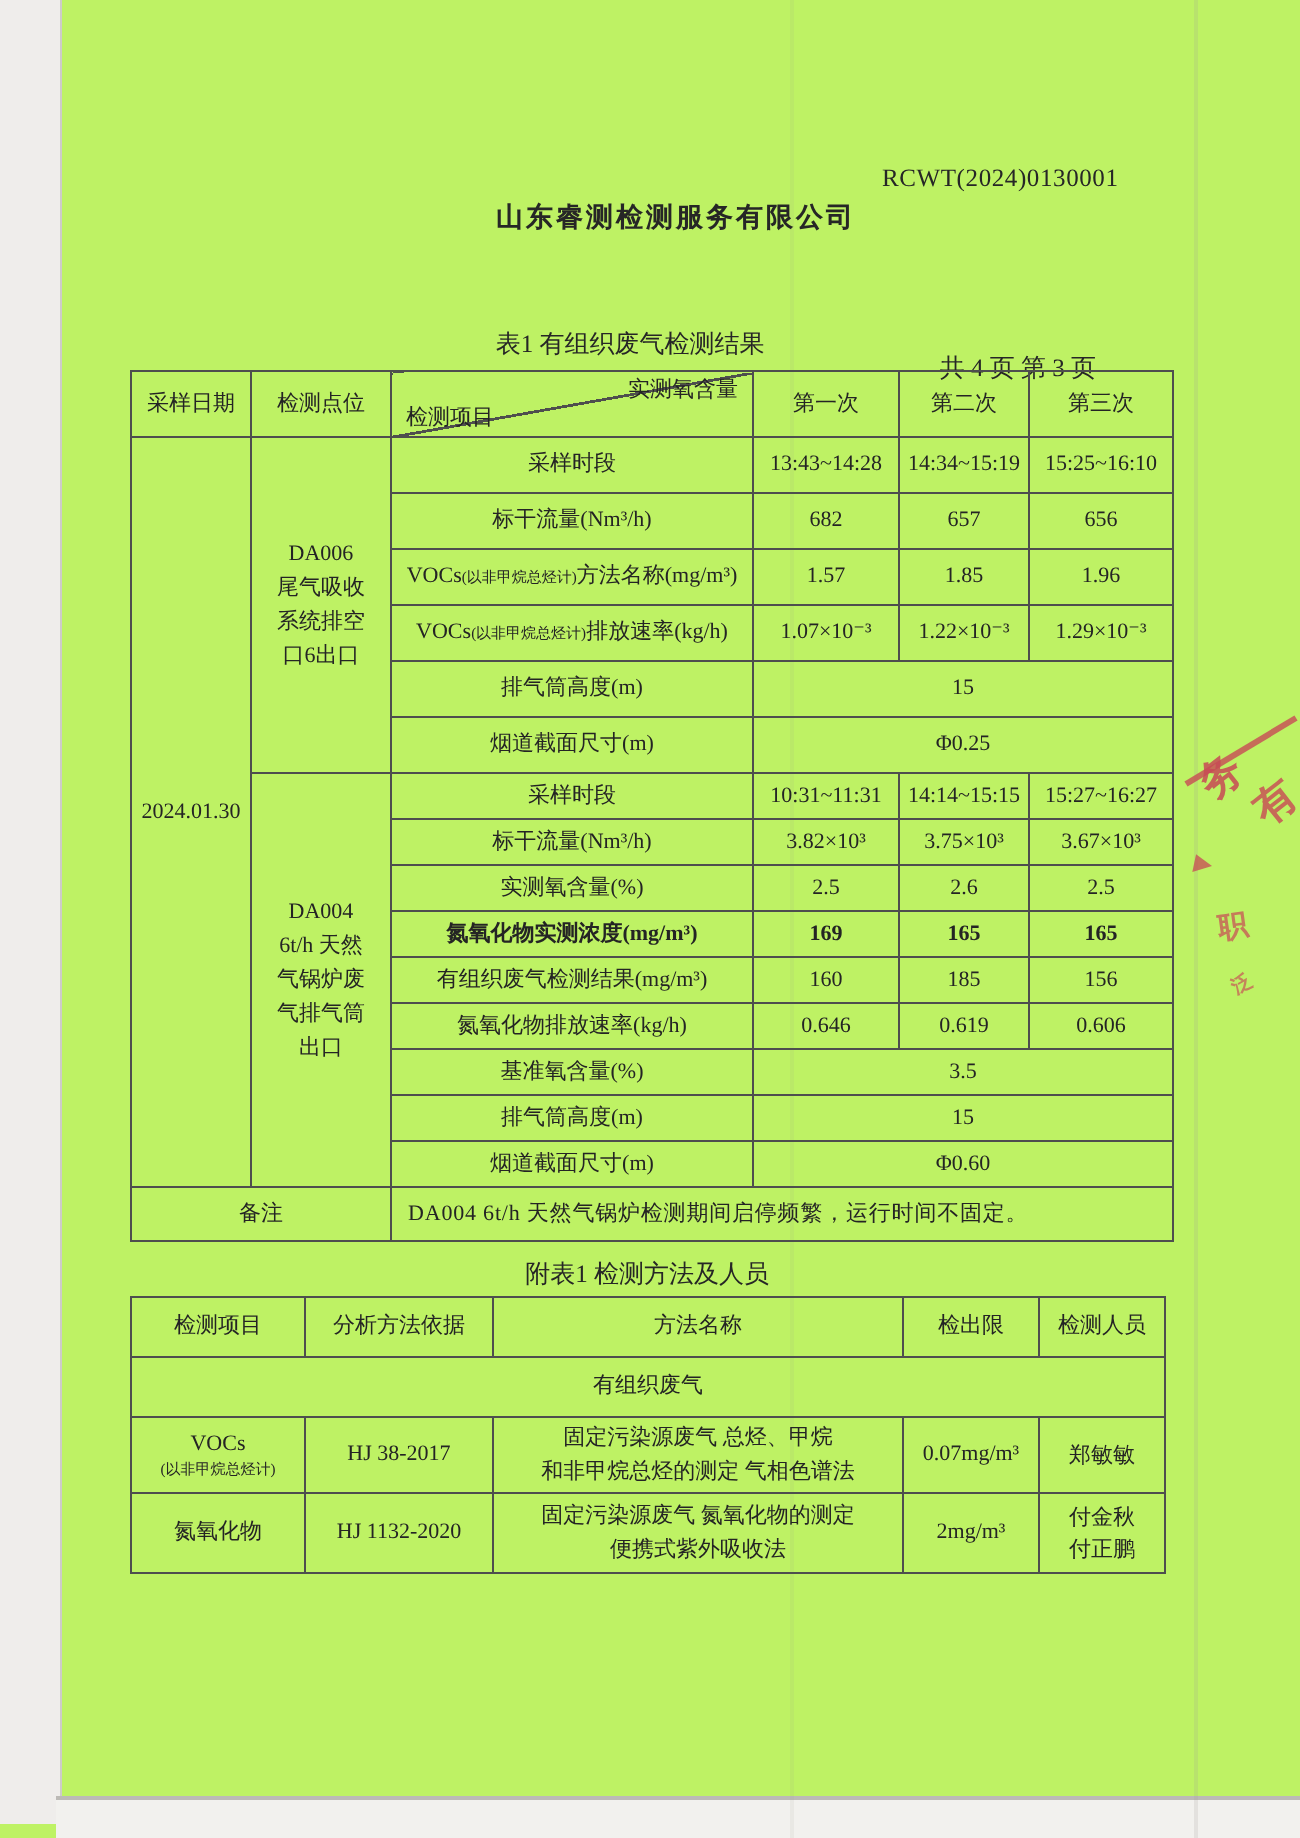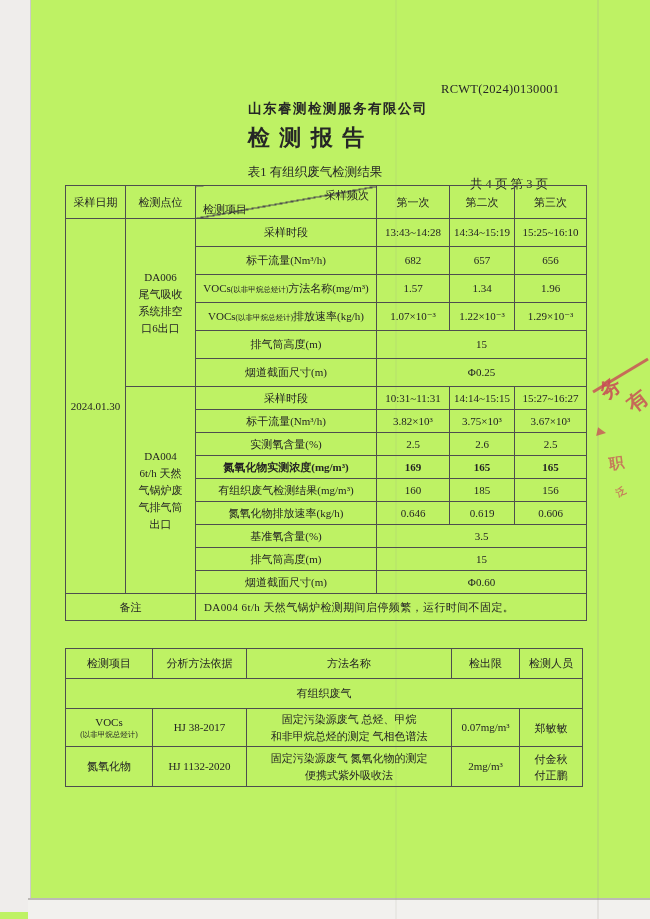--- a/index.html
+++ b/index.html
@@ -46,39 +46,38 @@
 <body>
 
 <div class="page">
   <div class="strip-left"></div>
   <div class="edge-bottom"></div>
   <div class="crease-a"></div>
   <div class="crease-b"></div>
 
   <div class="report-no">RCWT(2024)0130001</div>
   <div class="company">山东睿测检测服务有限公司</div>
-  <div class="title">检 测 报 告</div>
   <div class="t1cap">表1  有组织废气检测结果</div>
   <div class="pagination">共 4 页   第 3 页</div>
 
   <table class="rt">
     <colgroup>
       <col style="width:60px">
         <col style="width:70px">
         <col style="width:181px">
       <col style="width:73px">
         <col style="width:65px">
         <col style="width:72px">
     </colgroup>
     <tbody id="rt-body">
         <tr style="height: 33px;">
           <td>采样日期</td>
           <td>检测点位</td>
           <td class="diag">
-            <span class="dt">采样频次</span>
+            <span class="dt">实测氧含量</span>
             <span class="db">检测项目</span>
           </td>
           <td>第一次</td>
           <td>第二次</td>
           <td>第三次</td>
         </tr>
         <tr style="height: 28px;">
           <td rowspan="15">2024.01.30</td>
           <td class="pt" rowspan="6">
             <div>DA006</div>
@@ -93,21 +92,21 @@
         </tr>
         <tr style="height: 28px;">
           <td class="lab"><span>标干流量(Nm³/h)</span></td>
           <td>682</td>
           <td>657</td>
           <td>656</td>
         </tr>
         <tr style="height: 28px;">
           <td class="lab"><span>VOCs</span><span class="small">(以非甲烷总烃计)</span><span>方法名称(mg/m³)</span></td>
           <td>1.57</td>
-          <td>1.34</td>
+          <td>1.85</td>
           <td>1.96</td>
         </tr>
         <tr style="height: 28px;">
           <td class="lab"><span>VOCs</span><span class="small">(以非甲烷总烃计)</span><span>排放速率(kg/h)</span></td>
           <td>1.07×10⁻³</td>
           <td>1.22×10⁻³</td>
           <td>1.29×10⁻³</td>
         </tr>
         <tr style="height: 28px;">
           <td class="lab"><span>排气筒高度(m)</span></td>
@@ -172,20 +171,21 @@
           <td class="lab"><span>烟道截面尺寸(m)</span></td>
           <td colspan="3">Φ0.60</td>
         </tr>
         <tr style="height: 27px;">
           <td colspan="2">备注</td>
           <td colspan="4" class="remark">DA004  6t/h 天然气锅炉检测期间启停频繁，运行时间不固定。</td>
         </tr>
       </tbody>
   </table>
 
+  <div class="t2cap">附表1  检测方法及人员</div>
 
   <table class="apx">
     <colgroup>
       <col style="width:87px">
         <col style="width:94px">
         <col style="width:205px">
       <col style="width:68px">
         <col style="width:63px">
     </colgroup>
     <tbody>

